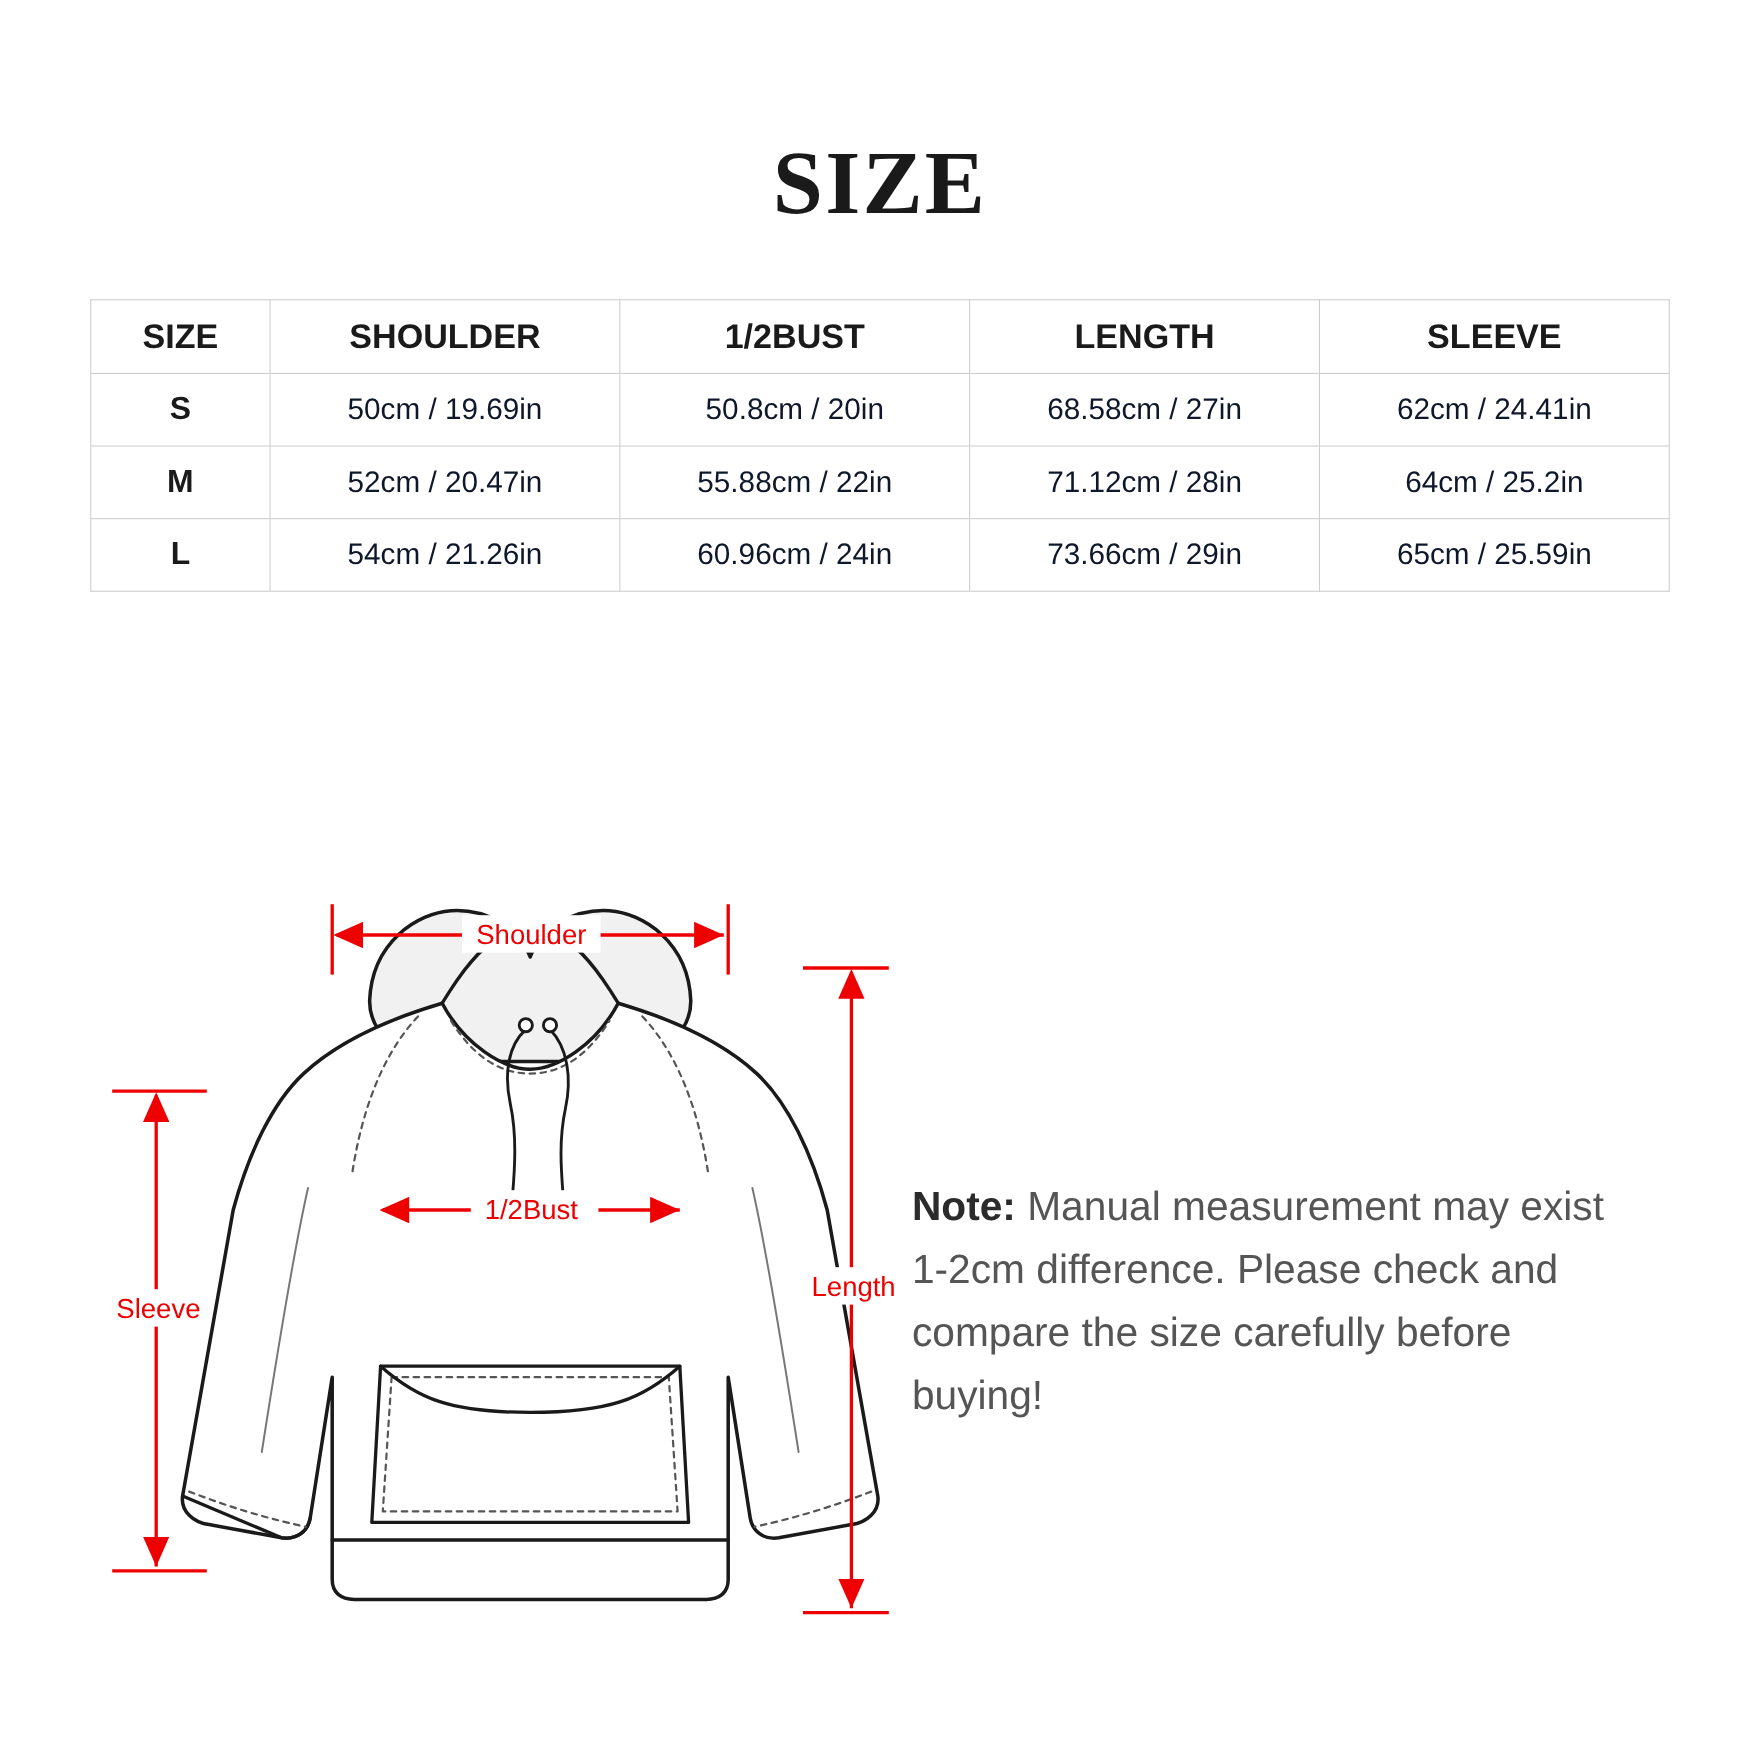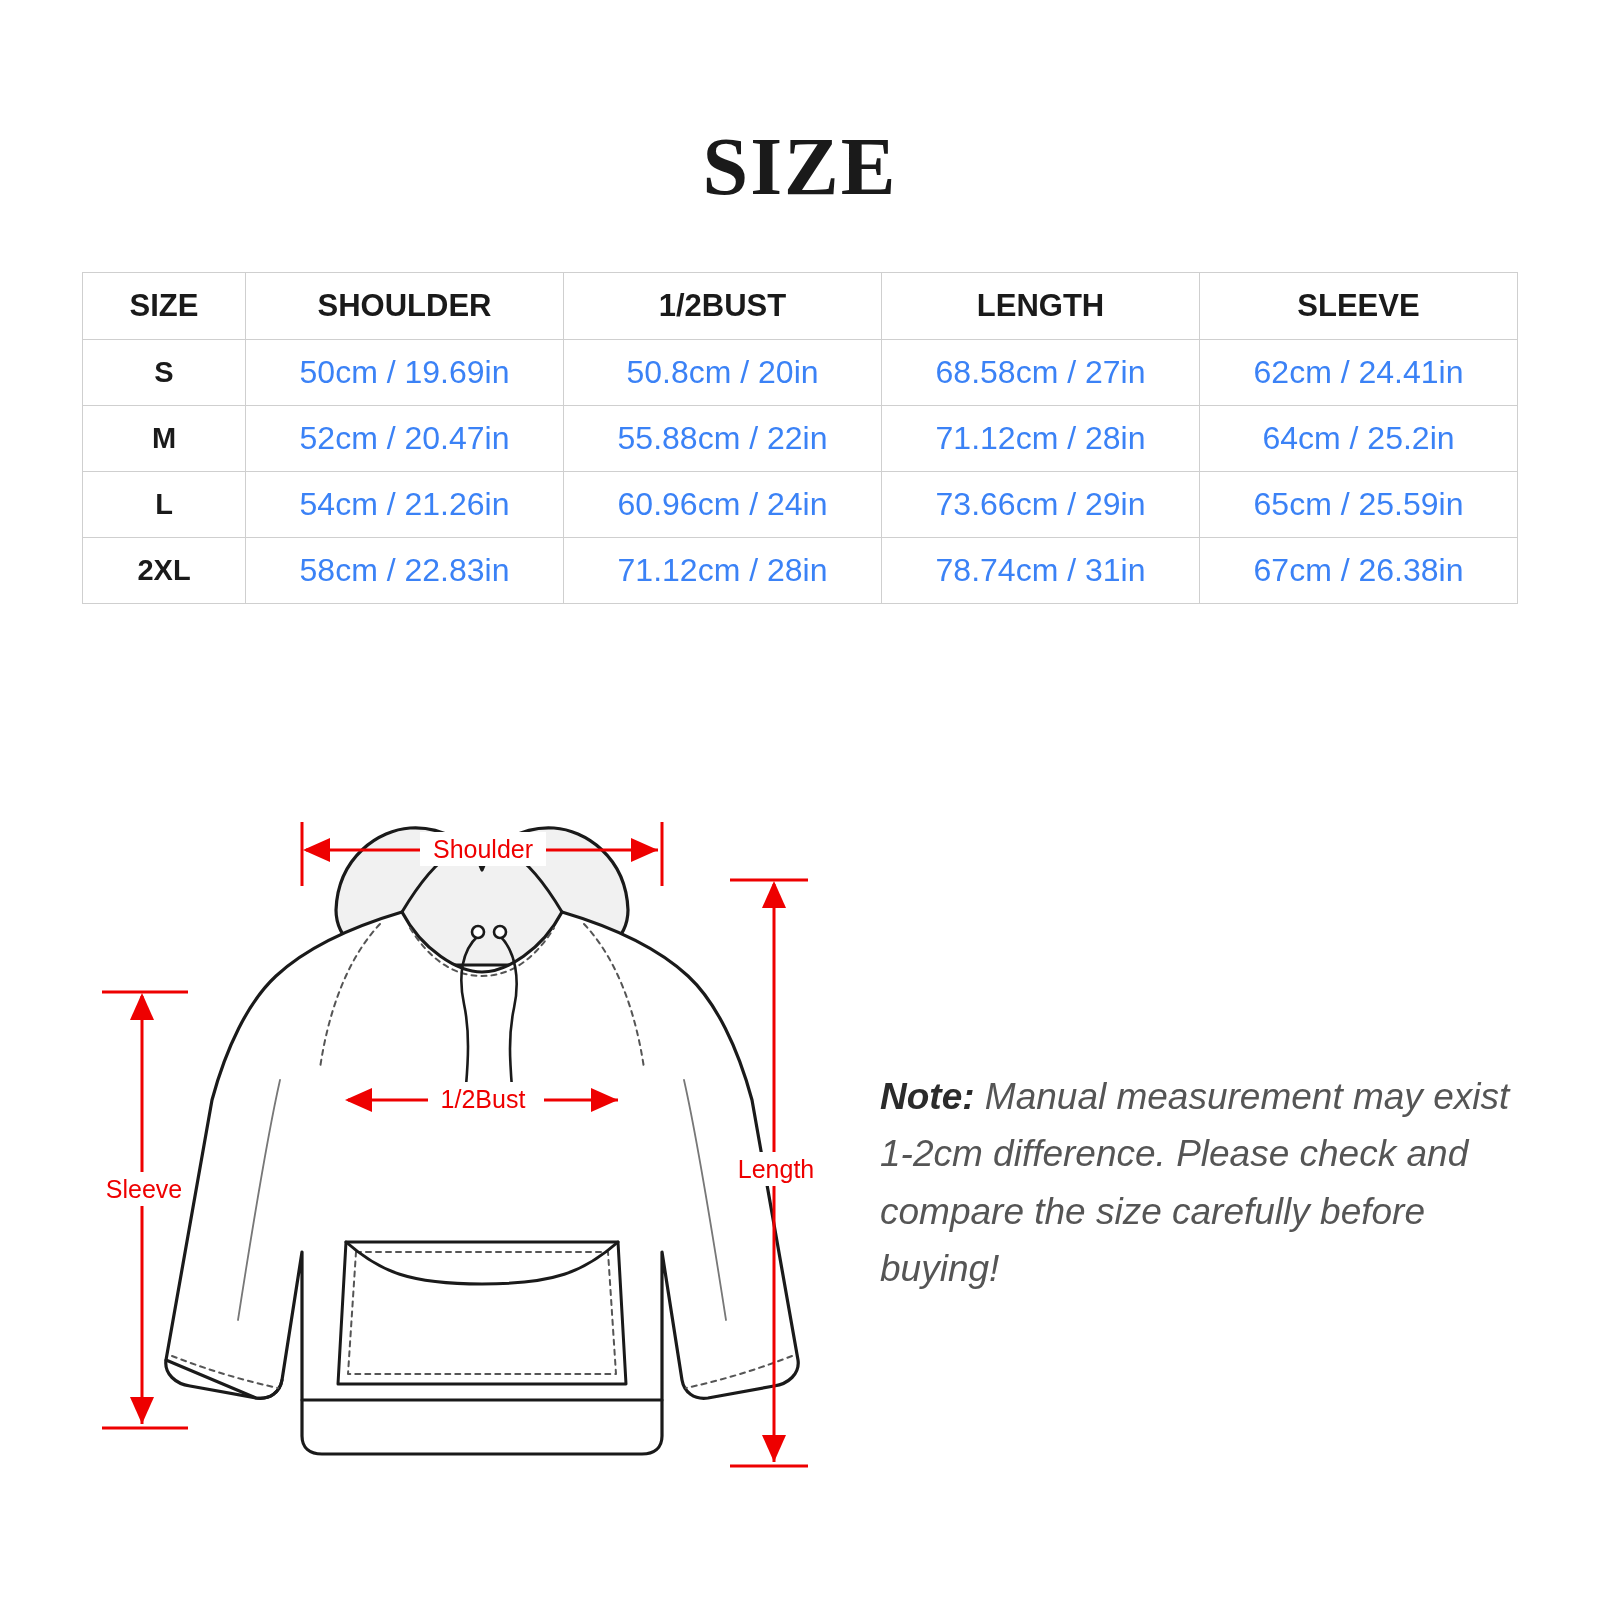--- a/index.html
+++ b/index.html
@@ -46,22 +46,22 @@
     color: #3a3a3a;
   }
   .size-table thead th {
     height: 64px;
     font-size: 31px;
     font-weight: bold;
     color: #1a1a1a;
   }
   .size-table tbody td {
     height: 63px;
-    font-size: 32px;
-    color: #3b82f6;
+    font-size: 27px;
+    color: #0f172a;
   }
   .size-table tbody td.size-cell {
     font-size: 29px;
     font-weight: bold;
     color: #1a1a1a;
   }
   .col-size { width: 160px; }
 
   
   .illustration {
@@ -70,26 +70,25 @@
     left: 80px;
     width: 800px;
     height: 720px;
   }
   .illustration svg { display: block; }
 
   
   .note {
     position: absolute;
     top: 1068px;
-    left: 880px;
+    left: 829px;
     width: 640px;
     font-size: 37px;
     line-height: 1.55;
     color: #555555;
-    font-style: italic;
   }
   .note b {
     color: #2b2b2b;
     font-weight: bold;
   }
 </style>
 </head>
 <body>
 
 <div class="title">SIZE</div>
@@ -118,27 +117,20 @@
       <td>55.88cm / 22in</td>
       <td>71.12cm / 28in</td>
       <td>64cm / 25.2in</td>
     </tr>
     <tr>
       <td class="size-cell">L</td>
       <td>54cm / 21.26in</td>
       <td>60.96cm / 24in</td>
       <td>73.66cm / 29in</td>
       <td>65cm / 25.59in</td>
-    </tr>
-    <tr>
-      <td class="size-cell">2XL</td>
-      <td>58cm / 22.83in</td>
-      <td>71.12cm / 28in</td>
-      <td>78.74cm / 31in</td>
-      <td>67cm / 26.38in</td>
     </tr>
   </tbody>
 </table>
 
 <div class="illustration">
   <svg width="800" height="720" viewBox="0 0 800 720" xmlns="http://www.w3.org/2000/svg">
     <defs>
       <marker id="arrR" markerWidth="10" markerHeight="10" refX="9" refY="4" orient="auto">
         <path d="M0,0 L9,4 L0,8 z" fill="#ee0000"></path>
       </marker>

